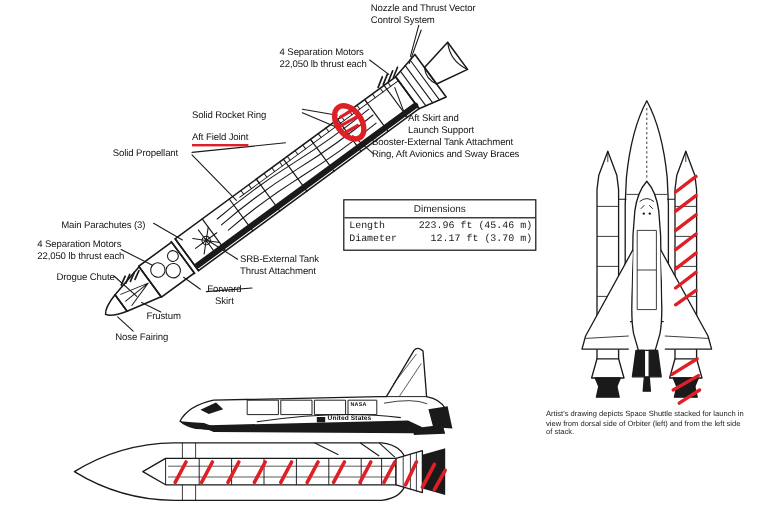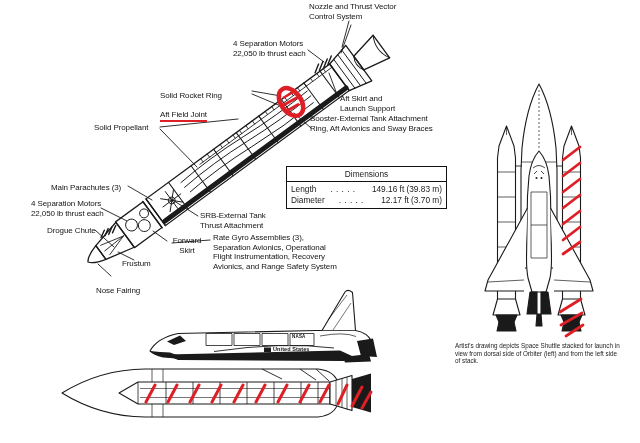--- a/index.html
+++ b/index.html
@@ -22,21 +22,21 @@
   .cap { font-size:8px; line-height:10px; }
   .smallcap { font-size:6.3px; line-height:7.6px; letter-spacing:0; color:#222; }
   .ul-red { display:inline-block; border-bottom:2.5px solid #df1f26; padding-bottom:0.5px; }
   .ctr { text-align:center; }
   .dims {
     position:absolute; z-index:2; background:#fff;
     border:1.5px solid #111; font-size:8.3px;
   }
   .dims-title { text-align:center; font-weight:normal; border-bottom:1.5px solid #111; padding:2px 0 1.5px; }
   .dims-body { padding:2.5px 4px 3px; }
-  .dims-row { display:flex; align-items:baseline; gap:14px; line-height:10.5px; }
+  .dims-row { display:flex; align-items:baseline; gap:14px; line-height:10.5px;font-family:Liberation Mono, monospace; }
   .dims-row .leader { flex:1; overflow:hidden; white-space:nowrap; letter-spacing:0.5px; }
   .dims-row .val { white-space:nowrap; }
   .mark { position:absolute; z-index:2; font-weight:bold; color:#111; }
   #nasa-mark { font-size:4.5px; letter-spacing:0.2px; }
   #us-mark { font-size:5.5px; letter-spacing:0.1px; }
 </style>
 </head>
 <body>
 
 <div class="page">
@@ -213,36 +213,32 @@
 22,050 lb thrust each</div>
 
   <div class="lbl" style="left:47px; top:226px;">Drogue Chute</div>
 
   <div class="lbl" style="left:200px; top:211px;">SRB-External Tank
 Thrust Attachment</div>
 
   <div class="lbl ctr" style="left:166px; top:236px; width:42px;">Forward
 Skirt</div>
 
-  <div class="lbl" style="left:213px; top:233px;">Rate Gyro Assemblies (3),
-Separation Avionics, Operational
-Flight Instrumentation, Recovery
-Avionics, and Range Safety System</div>
 
   <div class="lbl" style="left:122px; top:259px;">Frustum</div>
 
-  <div class="lbl" style="left:96px; top:276px;margin-top:10px;">Nose Fairing</div>
+  <div class="lbl" style="left:96px; top:276px;">Nose Fairing</div>
 
   <div class="dims" style="left:286px; top:166px; width:161px;">
     <div class="dims-title">Dimensions</div>
     <div class="dims-body">
       <div class="dims-row">
         <span>Length</span>
         <span class="leader">. . . . . . . . . .</span>
-        <span class="val">149.16 ft (39.83 m)</span>
+        <span class="val">223.96 ft (45.46 m)</span>
       </div>
       <div class="dims-row">
         <span>Diameter</span>
         <span class="leader">. . . . . . . . .</span>
         <span class="val">12.17 ft  (3.70 m)</span>
       </div>
     </div>
   </div>
 
   <div class="mark" id="nasa-mark" style="left:292px; top:334px;">NASA</div>

